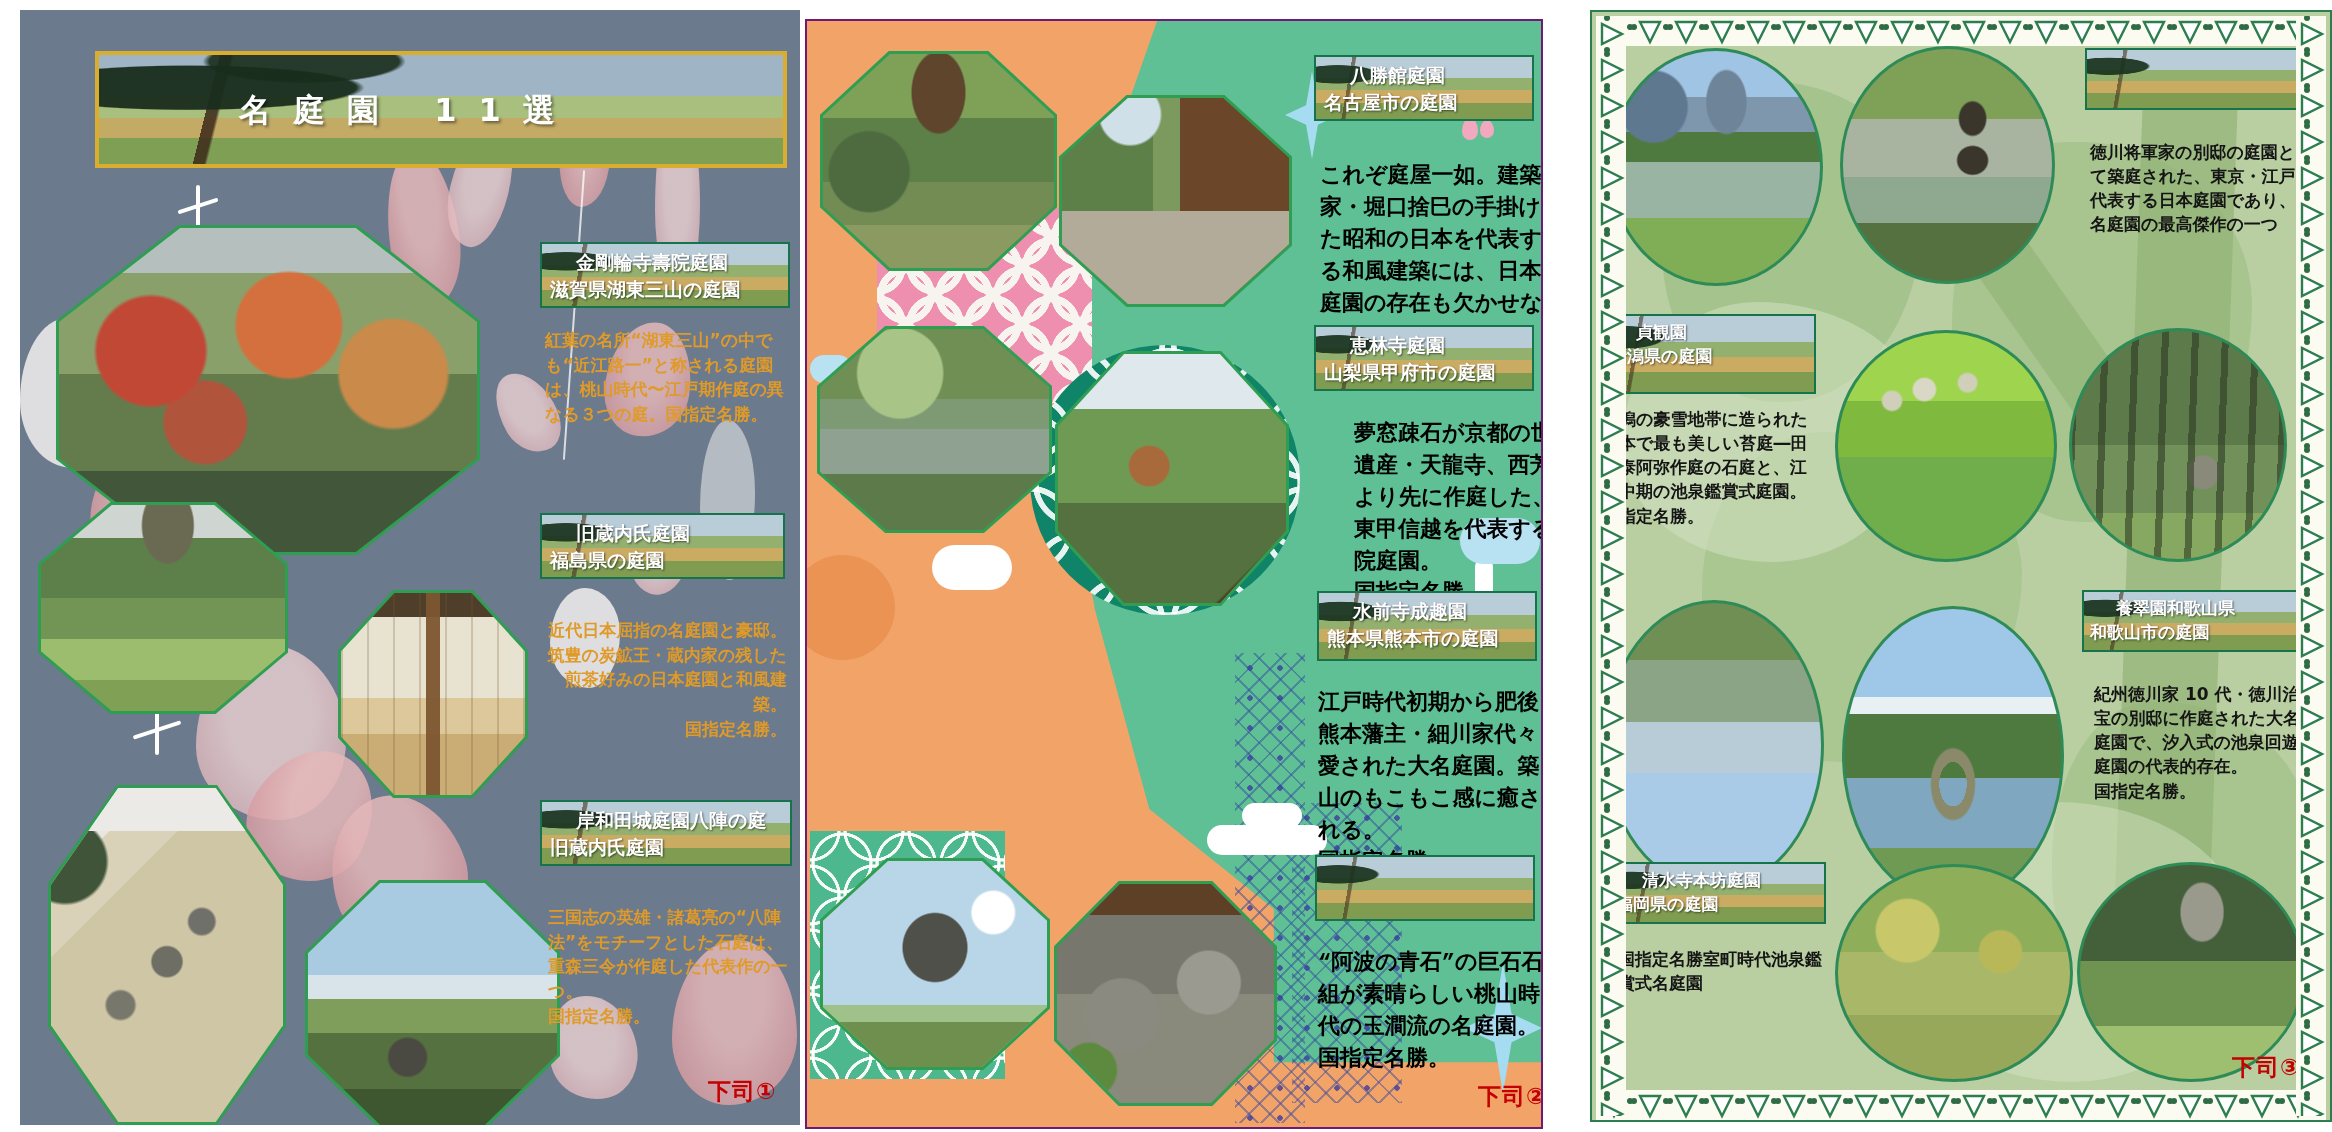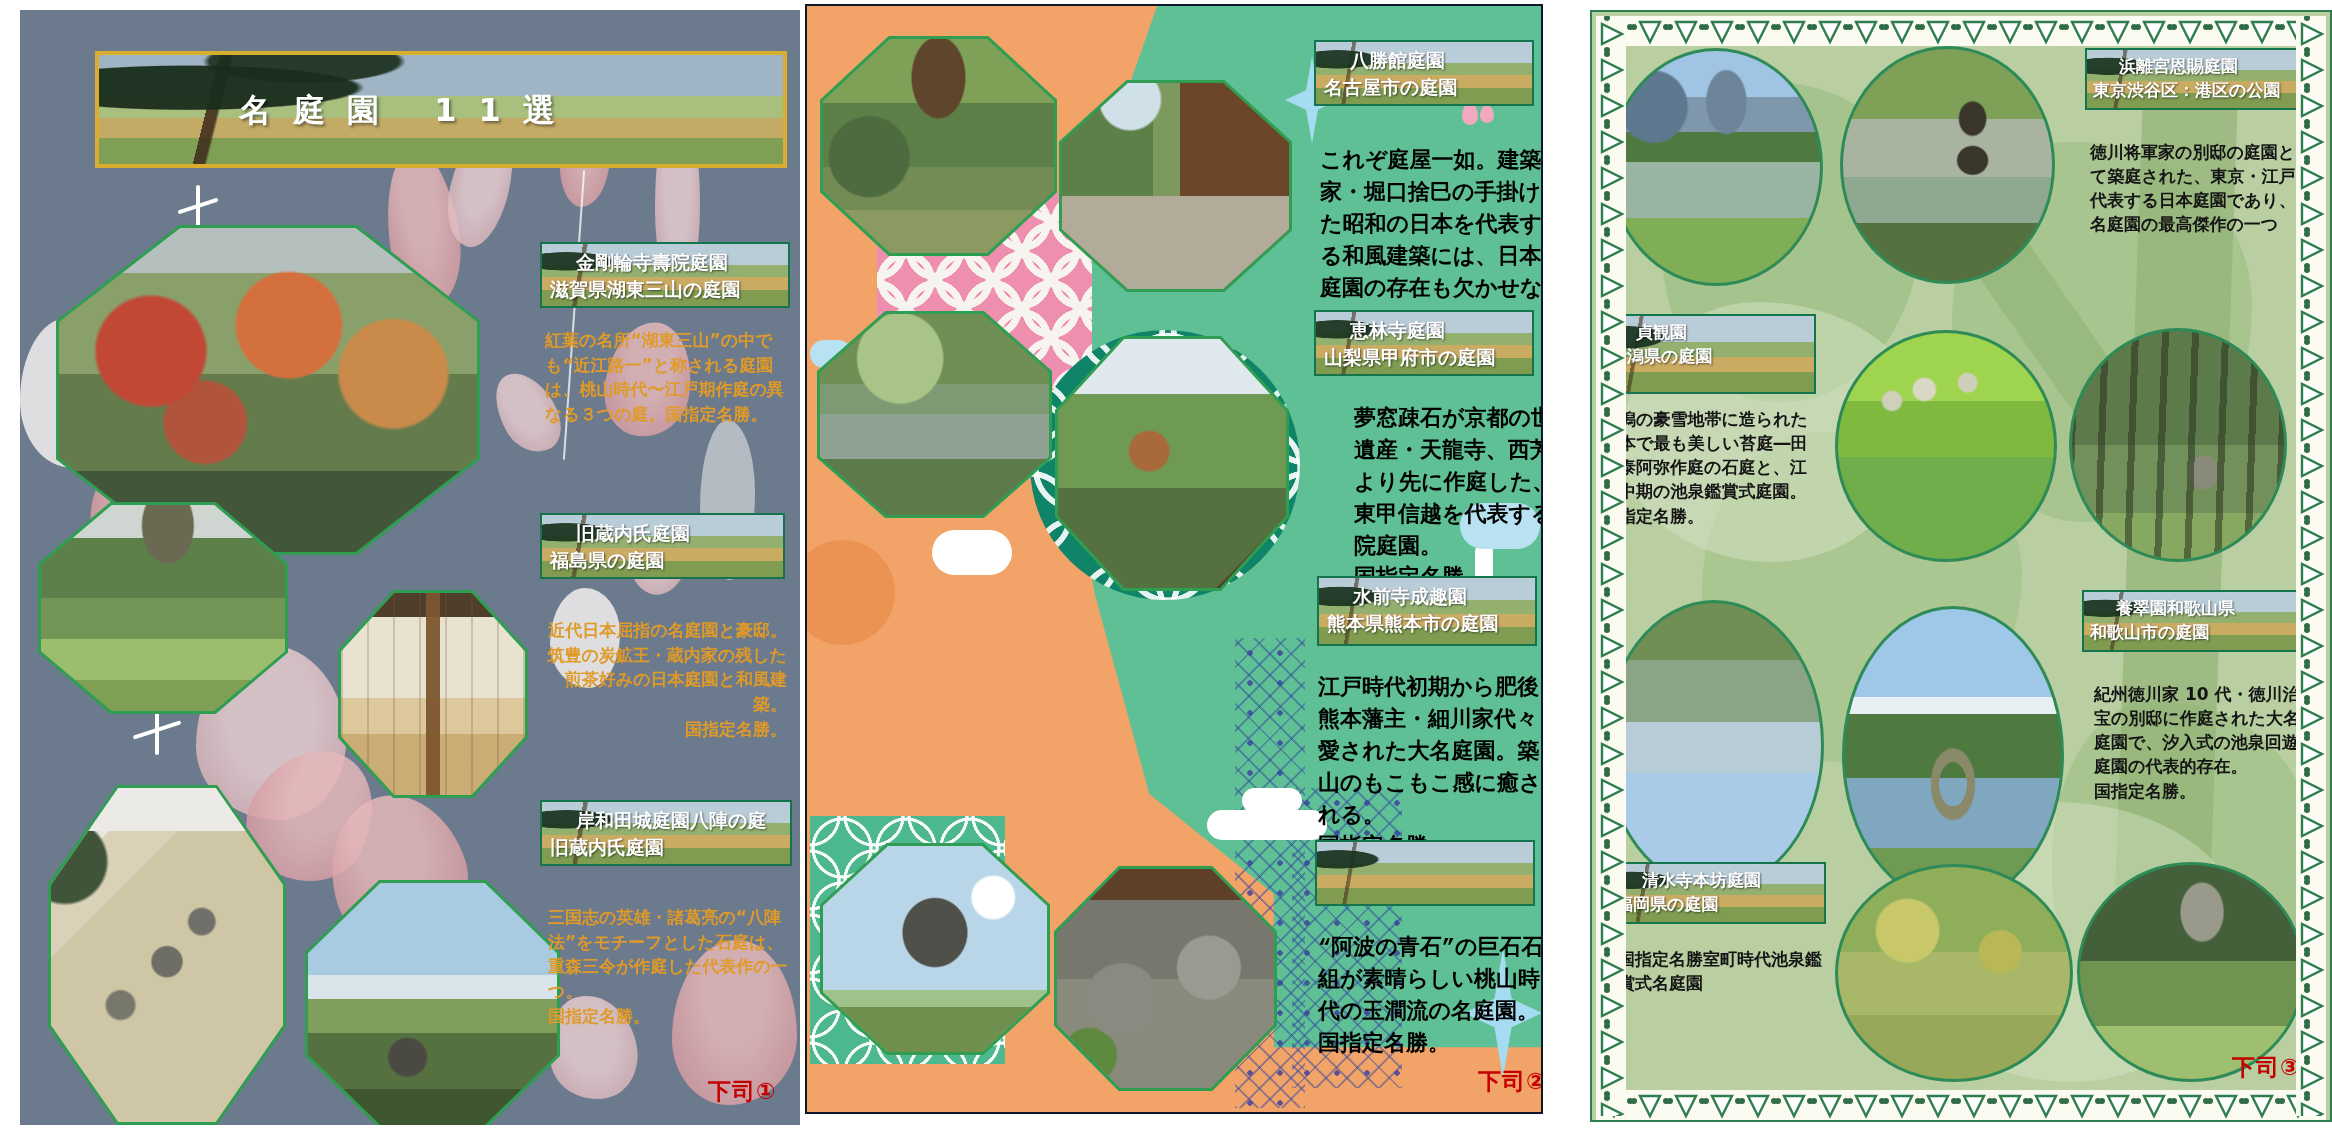--- a/index.html
+++ b/index.html
@@ -2,21 +2,21 @@
 <html><head>
 <meta charset="utf-8">
 <style>
   html,body{margin:0;padding:0;background:#fff;font-family:"DejaVu Sans",sans-serif;}
   #poster{position:relative;width:2332px;height:1132px;background:#fff;overflow:hidden;}
   .abs{position:absolute;box-sizing:border-box;}
   section{position:absolute;box-sizing:border-box;overflow:hidden;}
 
   
   #panel1{left:20px;top:10px;width:780px;height:1115px;background:#6b7a8c;}
-  #panel2{left:805px;top:4px;width:738px;height:1110px;background:#f2a368;border:2px solid #0f172a;}
+  #panel2{left:805px;top:19px;width:738px;height:1110px;background:#f2a368;border:2px solid #701a75;}
   #panel3{left:1590px;top:10px;width:742px;height:1112px;background:#b9cfa2;border:2px solid #2e7d4f;}
 
   
   .oct{clip-path:polygon(29% 0%,71% 0%,100% 29%,100% 71%,71% 100%,29% 100%,0% 71%,0% 29%);background:#2f9e52;}
   .oct .ph{position:absolute;inset:3px;clip-path:polygon(29% 0%,71% 0%,100% 29%,100% 71%,71% 100%,29% 100%,0% 71%,0% 29%);}
   .cir{border-radius:50%;border:3px solid #2e8b57;}
 
   
   .banner{border:2px solid #15744c;color:#fff;font-weight:bold;overflow:hidden;
           text-shadow:1px 1px 2px rgba(0,0,0,.55);}
@@ -341,24 +341,20 @@
     <div class="abs cir g-lanternpond" style="left:248px;top:34px;width:215px;height:238px;"></div>
     <div class="abs cir g-moss" style="left:243px;top:318px;width:222px;height:232px;"></div>
     <div class="abs cir g-forest" style="left:477px;top:316px;width:218px;height:234px;"></div>
     <div class="abs cir g-reflect" style="left:12px;top:588px;width:220px;height:290px;"></div>
     <div class="abs cir g-bridge" style="left:250px;top:594px;width:222px;height:298px;"></div>
     <div class="abs cir g-fallgarden" style="left:243px;top:852px;width:238px;height:218px;"></div>
     <div class="abs cir g-rockhill" style="left:485px;top:850px;width:228px;height:220px;"></div>
 
     <div class="abs banner sm" style="left:493px;top:36px;width:222px;height:62px;">
       <div class="bg"></div>
-        <div class="tx">
-          <div class="l1">浜離宮恩賜庭園</div>
-          <div class="l2">東京渋谷区：港区の公園</div>
-        </div>
     </div>
     <div class="abs desc d-dark3" style="left:498px;top:128px;width:238px;height:100px;">徳川将軍家の別邸の庭園として築庭された、東京・江戸を代表する日本庭園であり、大名庭園の最高傑作の一つ</div>
 
     <div class="abs banner sm" style="left:10px;top:302px;width:214px;height:80px;">
       <div class="bg"></div>
         <div class="tx">
           <div class="l1">貞観園</div>
           <div class="l2">新潟県の庭園</div>
         </div>
     </div>

